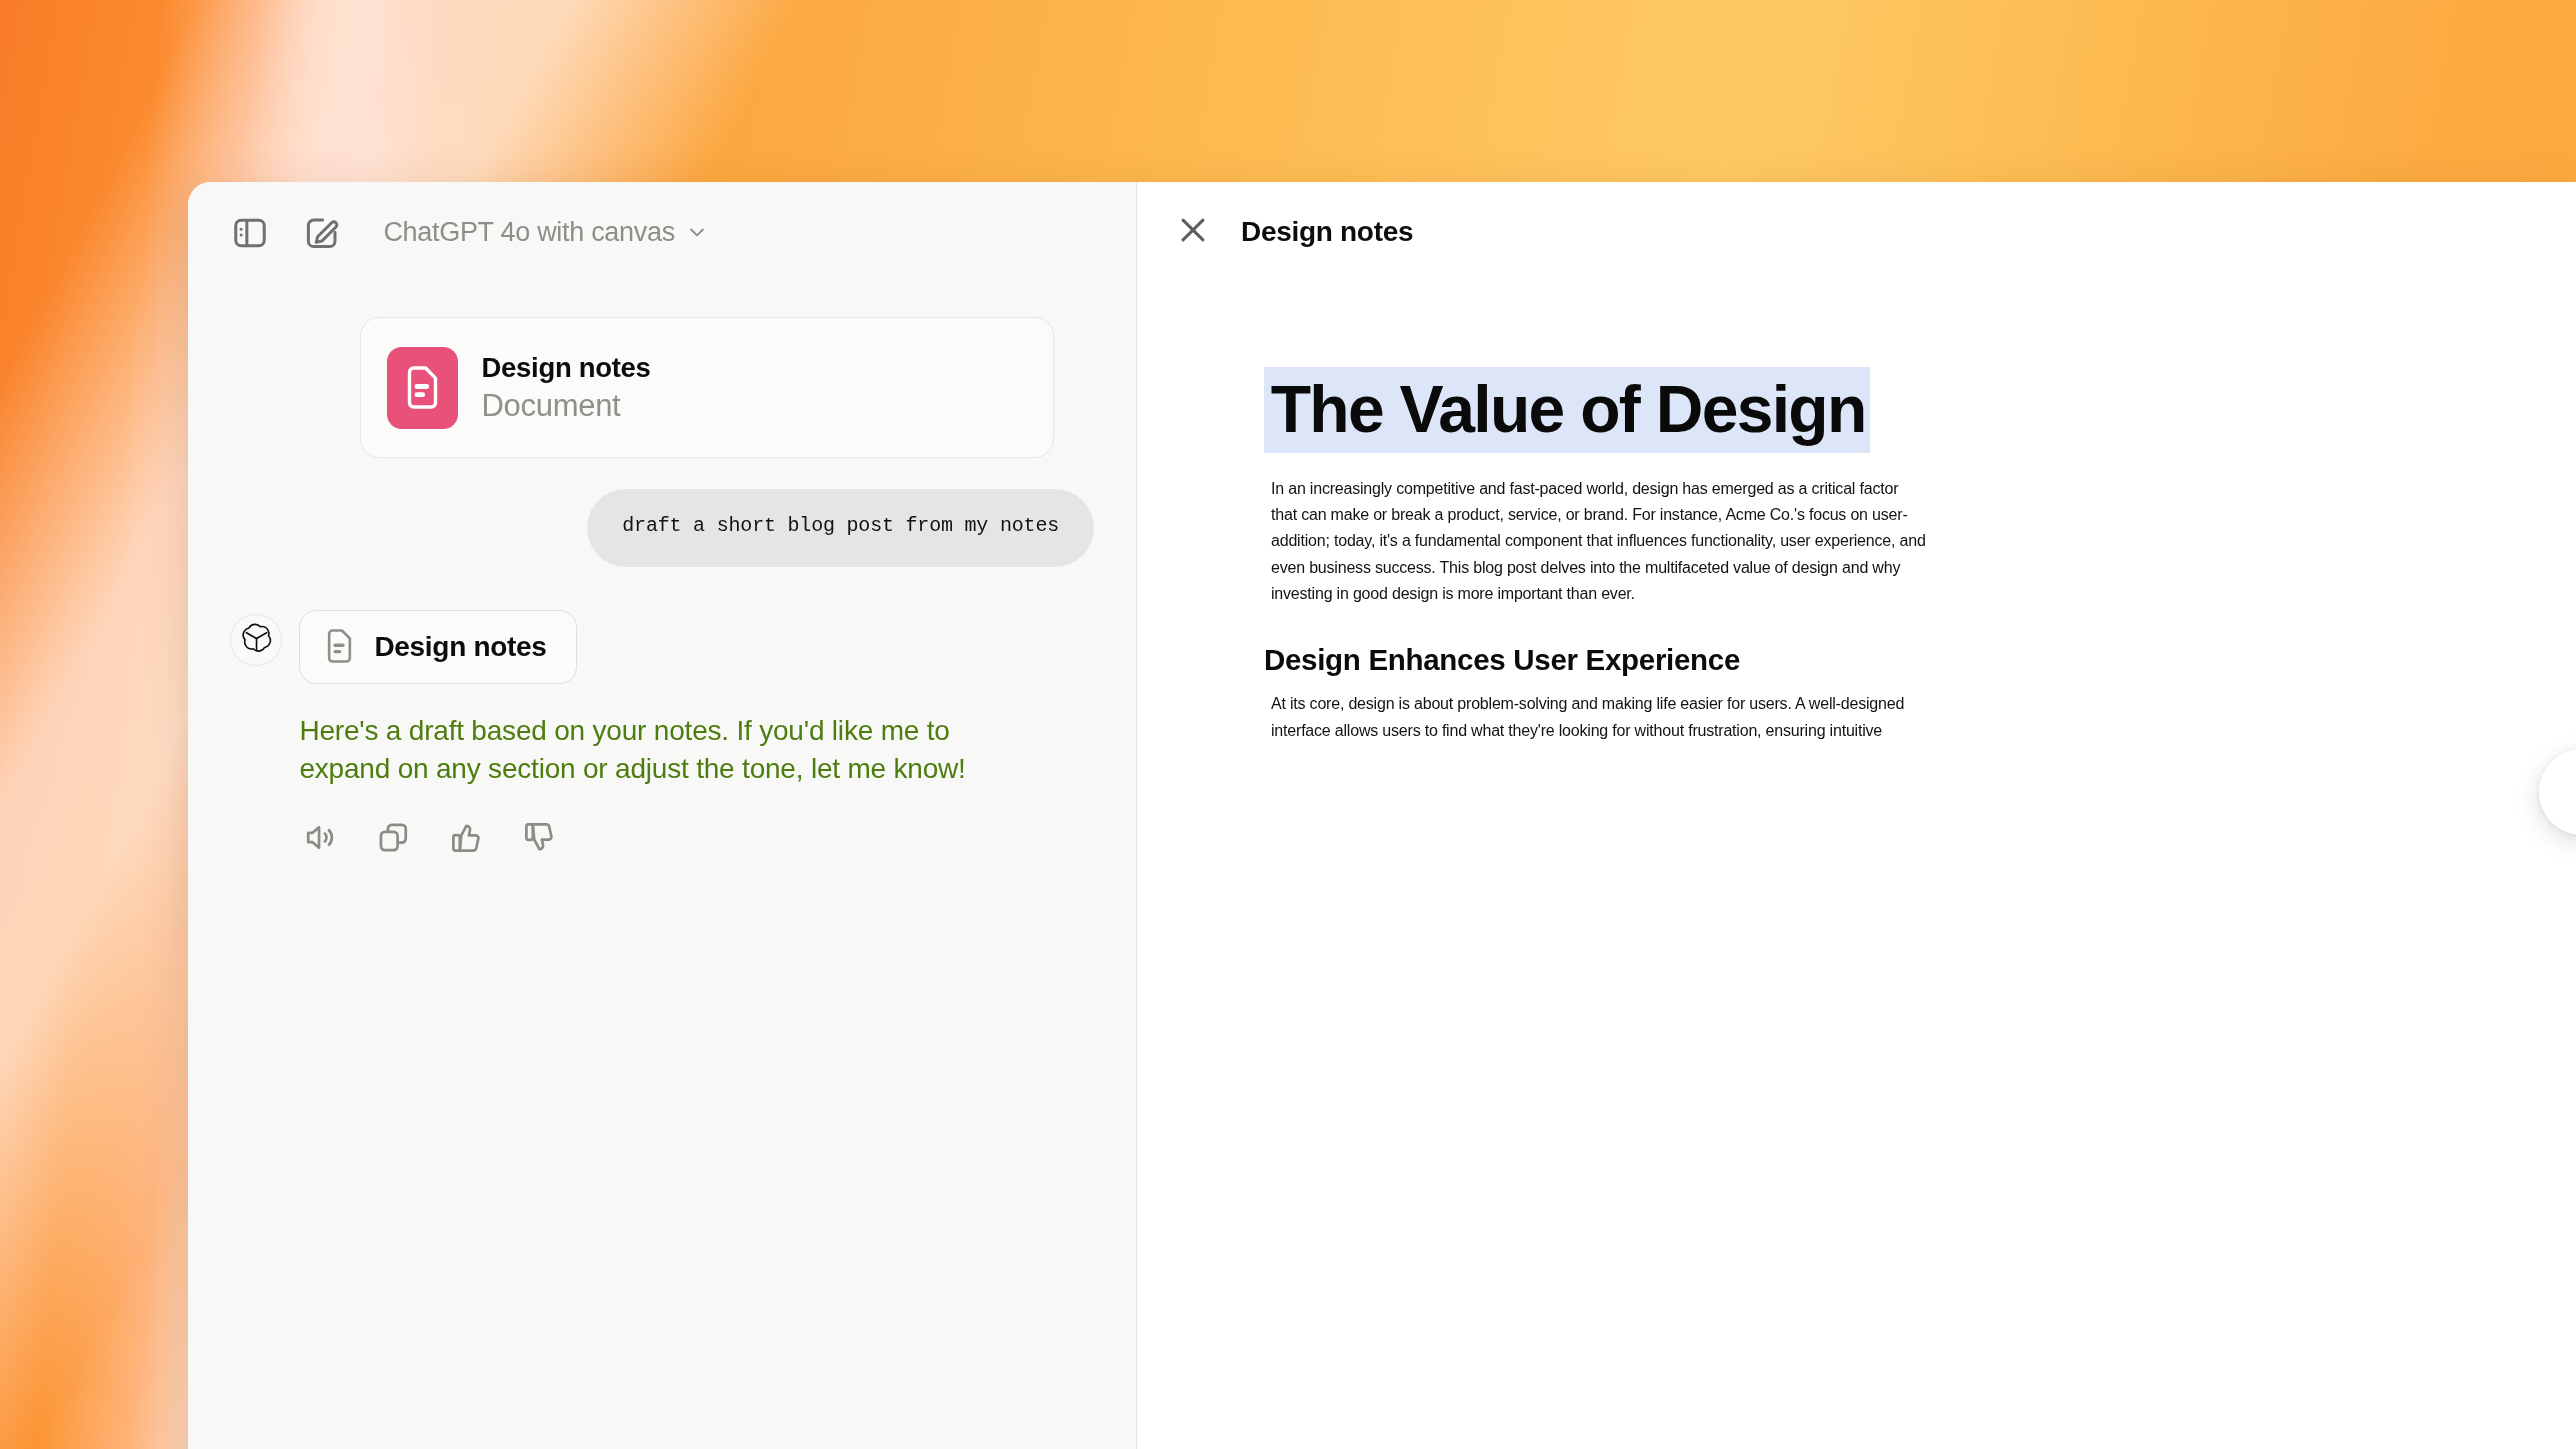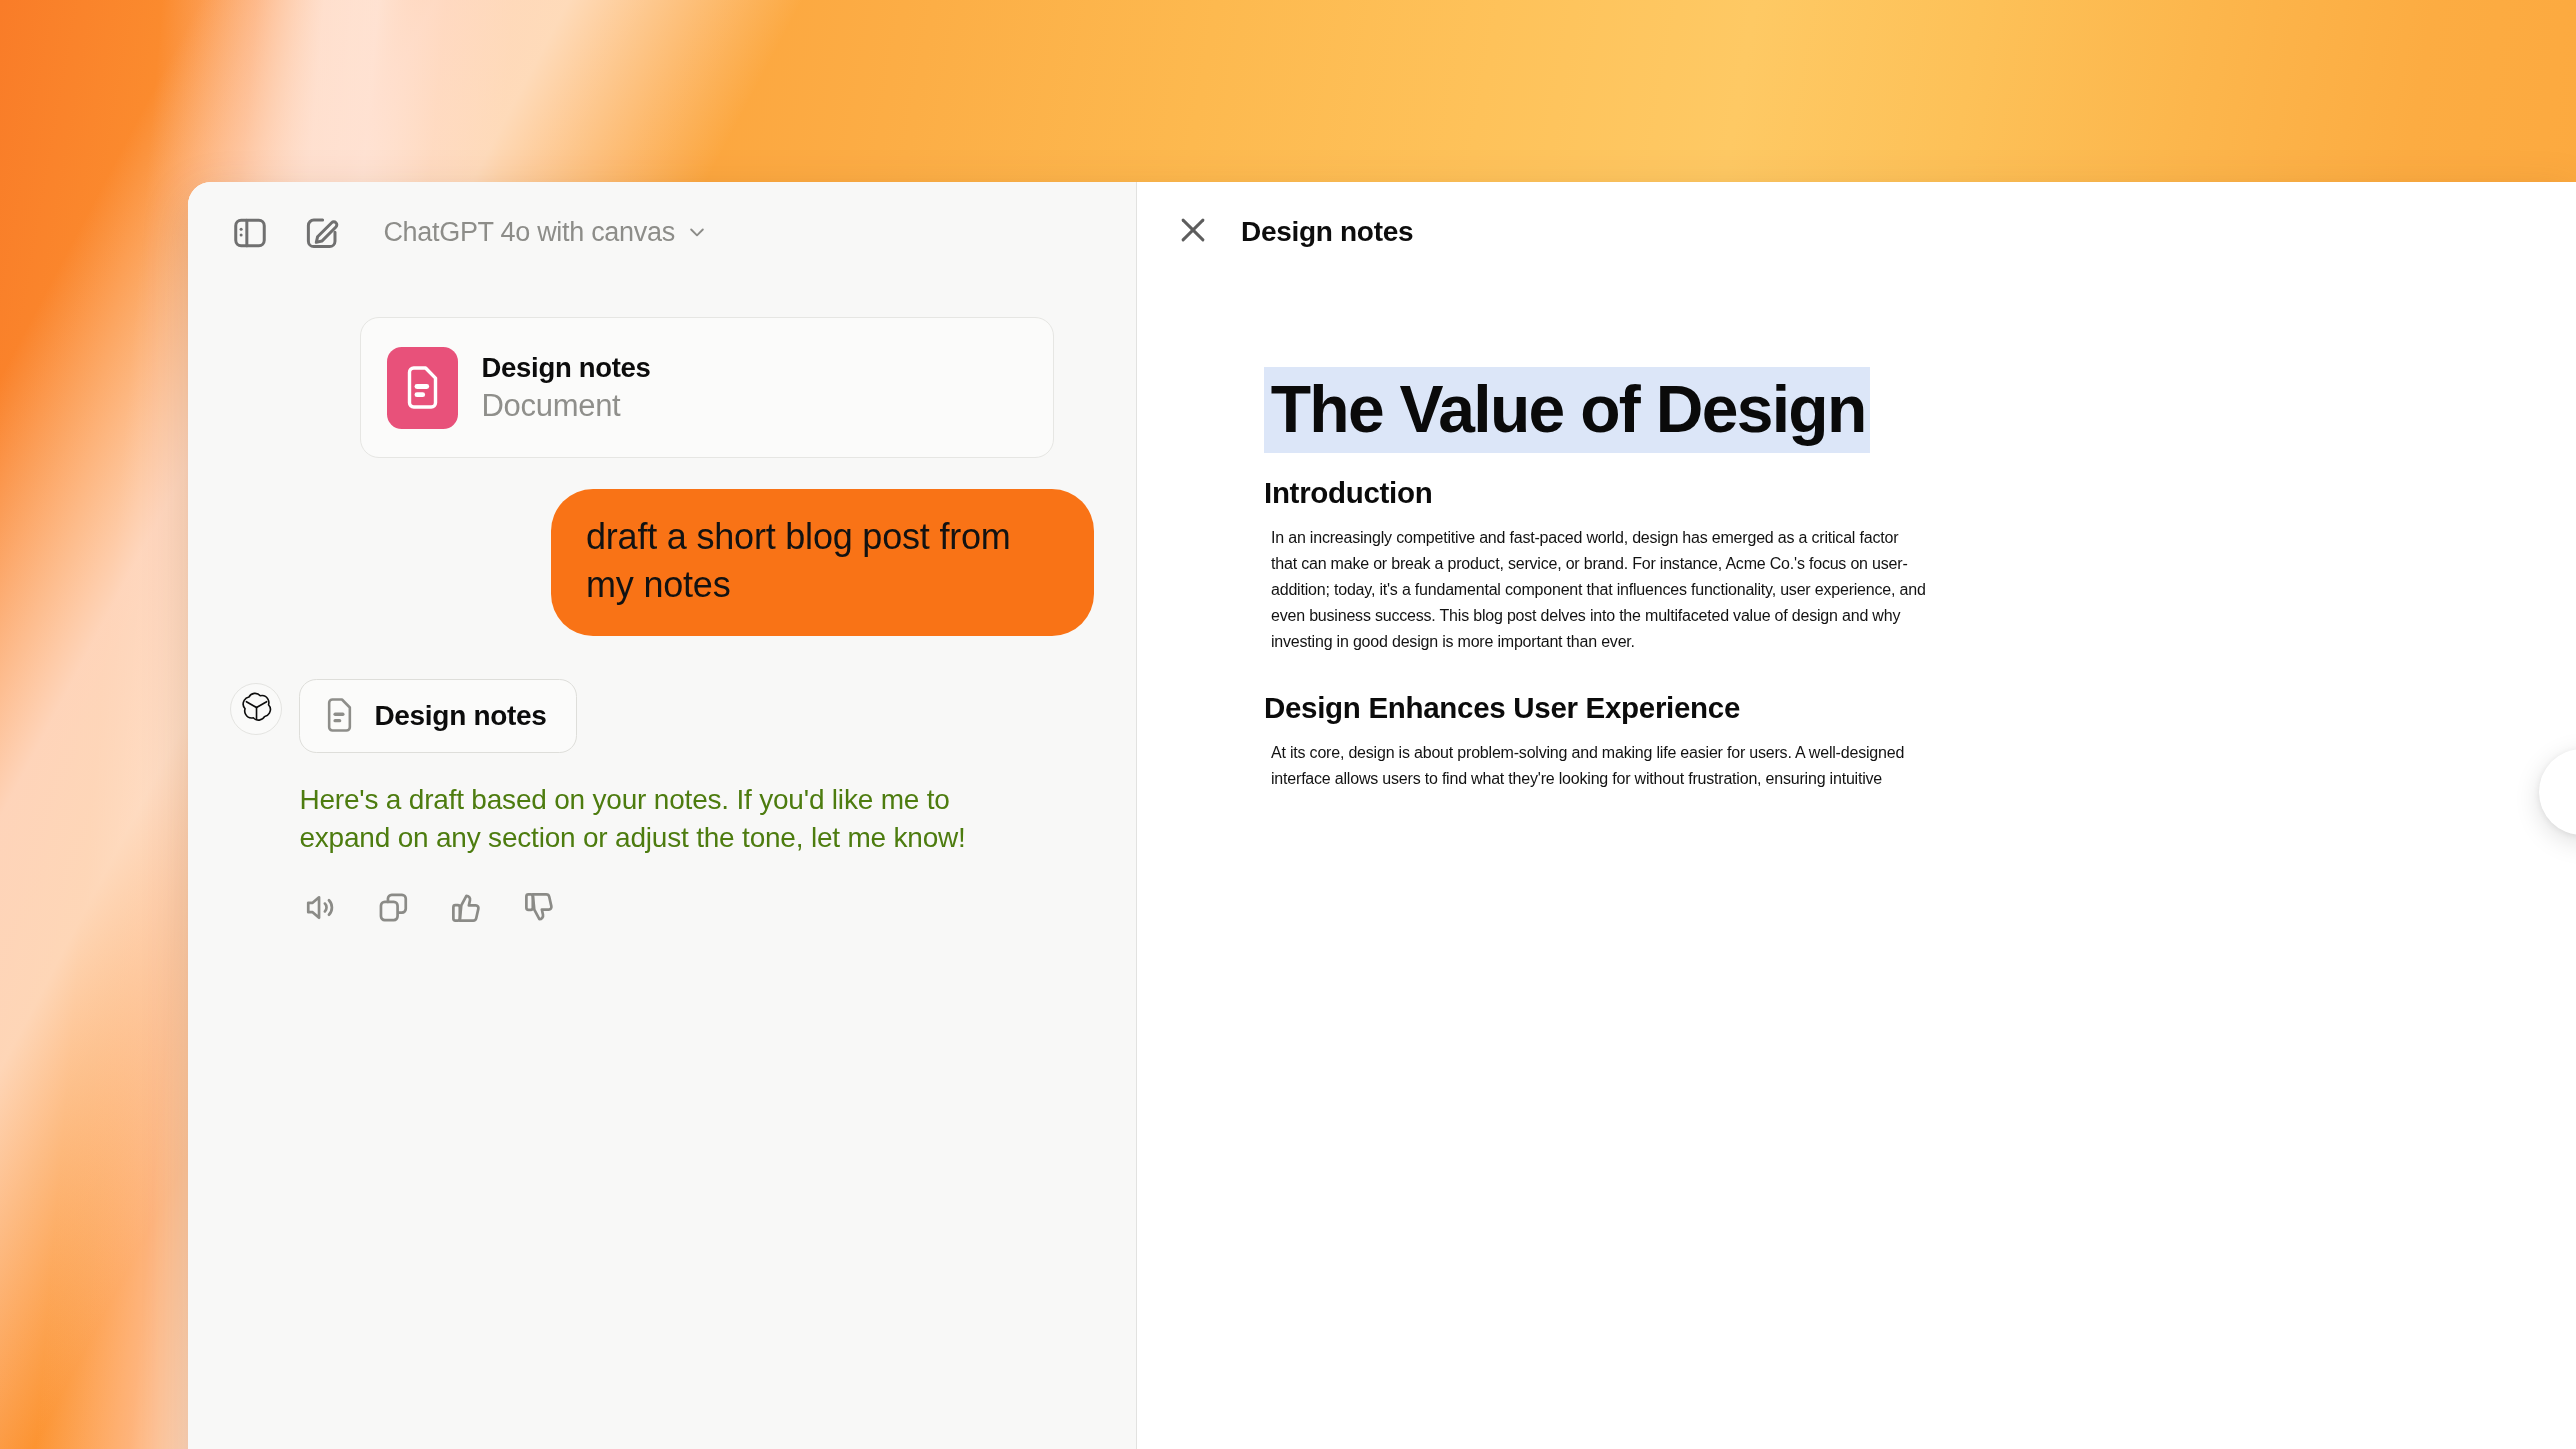--- a/index.html
+++ b/index.html
@@ -145,29 +145,30 @@
     font-size: 31px; color: #8f8f8b; letter-spacing: -0.3px;
   }
 
   
   #user-message-row {
     display: flex;
     justify-content: flex-end;
     margin-top: 31px;
   }
   #user-bubble {
-    background: #f97316;
+    background: #e5e5e5;
     border-radius: 42px;
     padding: 24px 35px 27px 35px;
     max-width: 543px;
-    font-size: 36px;
+    font-size: 20px;
     line-height: 1.33;
     color: #121212;
     letter-spacing: -0.2px;
     cursor: text;
+    font-family: Liberation Mono, monospace;
   }
 
   
   #assistant-block {
     margin-top: 43px;
     display: flex;
     gap: 17.4px;
     align-items: flex-start;
   }
   #assistant-avatar {
@@ -454,21 +455,20 @@
         </button>
         <div id="canvas-title">Design notes</div>
       </div>
 
       <div id="canvas-doc">
 
         <div id="doc-h1-wrap">
           <span id="doc-h1">The Value of Design</span>
         </div>
 
-        <div class="doc-h2">Introduction</div>
         <div class="doc-p" id="section-1-p">
             <div>In an increasingly competitive and fast-paced world, design has emerged as a critical factor</div>
             <div>that can make or break a product, service, or brand. For instance, Acme Co.'s focus on user-</div>
             <div>addition; today, it's a fundamental component that influences functionality, user experience, and</div>
             <div>even business success. This blog post delves into the multifaceted value of design and why</div>
             <div>investing in good design is more important than ever.</div>
           </div>
 
         <div id="section-2">
           <div class="doc-h2">Design Enhances User Experience</div>

